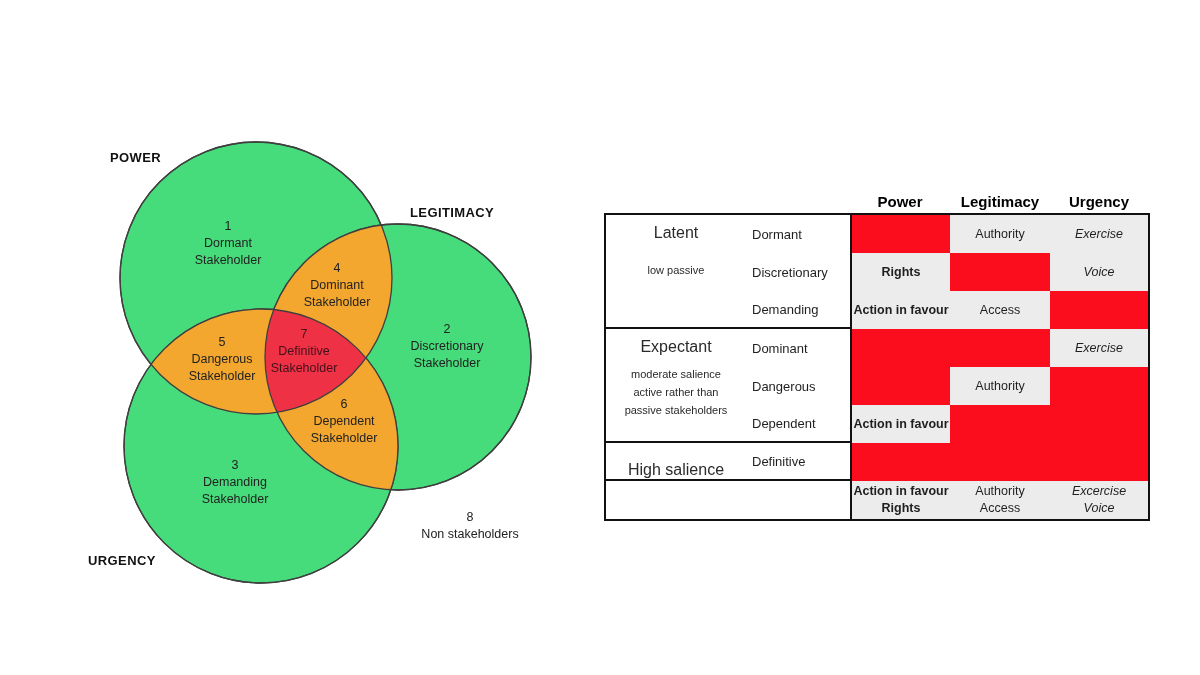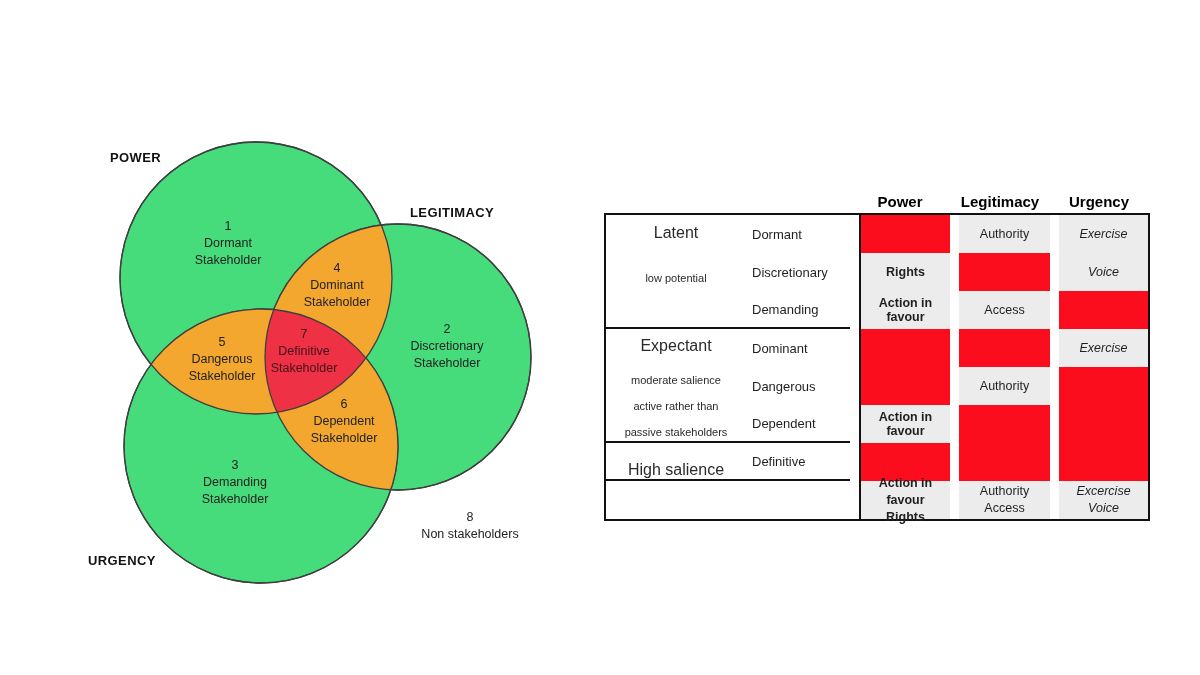--- a/index.html
+++ b/index.html
@@ -45,42 +45,42 @@
   .h-power{grid-column:3;}
   .h-legit{grid-column:4;}
   .h-urg{grid-column:5;}
 
   .tbl{
     position:absolute;left:604px;top:213px;width:546px;height:308px;
     box-sizing:border-box;border:2px solid var(--tbl-border);
     display:grid;grid-template-columns:140px 104px 100px 100px 98px;
     grid-template-rows:repeat(8,38px);background:#fff;
   }
-  .groupcell{grid-column:1;display:flex;flex-direction:column;align-items:center;background:#fff;gap:8px;}
+  .groupcell{grid-column:1;display:flex;flex-direction:column;align-items:center;background:#fff;}
   .gc-latent{grid-row:1 / span 3;border-bottom:2px solid var(--tbl-border);}
   .gc-expectant{grid-row:4 / span 3;border-bottom:2px solid var(--tbl-border);}
   .gc-high{grid-row:7;border-bottom:2px solid var(--tbl-border);justify-content:flex-end;}
   .gtitle{height:36px;display:flex;align-items:center;font-size:16px;color:#2a2a2a;}
   .gc-high .gtitle{height:auto;}
   .gsub{font-size:11px;color:#2a2a2a;line-height:18px;height:38px;display:flex;align-items:center;}
   .gsubline{font-size:11px;color:#2a2a2a;line-height:18px;}
   .typecell{
     grid-column:2;display:flex;align-items:center;padding-left:6px;
     font-size:13px;color:#1f1f1f;background:#fff;
   }
   .t1{grid-row:1;} .t2{grid-row:2;} .t3{grid-row:3;border-bottom:2px solid var(--tbl-border);}
   .t4{grid-row:4;} .t5{grid-row:5;} .t6{grid-row:6;border-bottom:2px solid var(--tbl-border);}
   .t7{grid-row:7;border-bottom:2px solid var(--tbl-border);}
   .footercell{
     grid-column:1 / span 2;grid-row:8;display:flex;align-items:center;justify-content:center;
     font-size:14px;color:#1f1f1f;background:#fff;
   }
   .vcell{
     display:flex;align-items:center;justify-content:center;
-    font-size:12.5px;color:#1f1f1f;background:var(--tbl-grey);text-align:center;margin-left:9px;
+    font-size:12.5px;color:#1f1f1f;background:var(--tbl-grey);text-align:center;
   }
   .vcell.red{background:var(--tbl-red);}
   .vcell.vline{border-left:2px solid var(--tbl-border);font-weight:bold;}
   .cp{grid-column:3;} .cl{grid-column:4;} .cu{grid-column:5;font-style:italic;}
   .r1{grid-row:1;} .r2{grid-row:2;} .r3{grid-row:3;} .r4{grid-row:4;}
   .r5{grid-row:5;} .r6{grid-row:6;} .r7{grid-row:7;} .r8{grid-row:8;}
   .two-line{flex-direction:column;line-height:17px;justify-content:center;}
 </style>
 </head>
 <body>
@@ -171,21 +171,21 @@
   <div class="tbl-headers">
     <div class="hcell h-power">Power</div>
     <div class="hcell h-legit">Legitimacy</div>
     <div class="hcell h-urg">Urgency</div>
   </div>
 
   <div class="tbl">
 
     <div class="groupcell gc-latent">
       <div class="gtitle">Latent</div>
-      <div class="gsub">low potential</div>
+      <div class="gsub">low passive</div>
     </div>
     <div class="groupcell gc-expectant">
       <div class="gtitle">Expectant</div>
       <div class="gsubline">moderate salience</div>
       <div class="gsubline">active rather than</div>
       <div class="gsubline">passive stakeholders</div>
     </div>
     <div class="groupcell gc-high">
       <div class="gtitle">High salience</div>
     </div>

